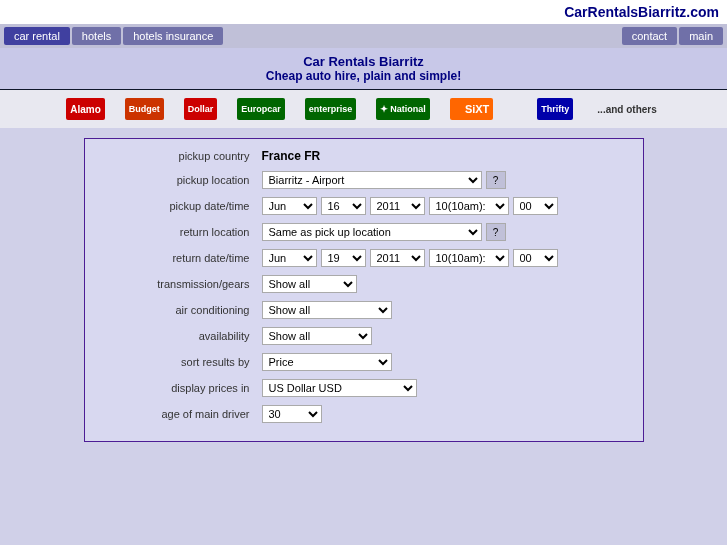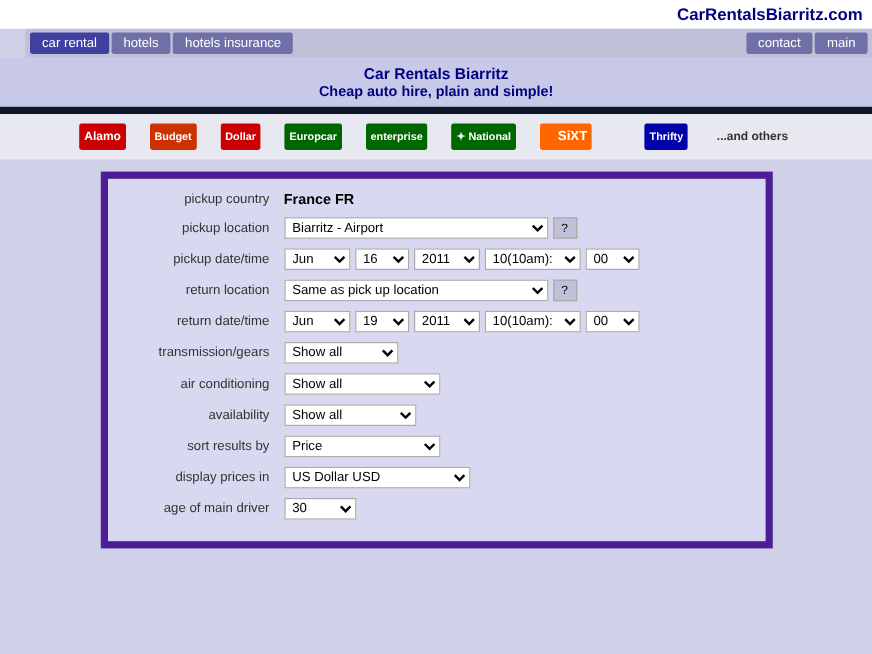--- a/index.html
+++ b/index.html
@@ -20,21 +20,20 @@
       color: #000080;
     }
 
     
     .nav-bar {
       background: #c0c0d8;
       display: flex;
       align-items: center;
       padding: 3px 4px;
       gap: 2px;
-      margin-left: 21px;
     }
     .nav-left {
       display: flex;
       gap: 2px;
       flex: 1;
     }
     .nav-right {
       display: flex;
       gap: 2px;
     }
@@ -58,21 +57,21 @@
       border: none;
       cursor: pointer;
       border-radius: 2px;
     }
 
     
     .site-header {
       background: #c8c8e8;
       text-align: center;
       padding: 6px 0;
-      border-bottom: 6px solid #0f172a;
+      border-bottom: 1px solid #0f172a;
     }
     .site-header .title {
       font-weight: bold;
       font-size: 13px;
       color: #000080;
     }
     .site-header .subtitle {
       font-weight: bold;
       font-size: 12px;
       color: #000080;
@@ -108,22 +107,22 @@
     .brand-thrifty { background: #0000aa; color: #fff; font-size: 9px; margin-left: 24px; }
     .brand-others { color: #333; font-size: 10px; font-weight: bold; }
 
     
     .main-content {
       background: #d0d0e8;
       padding: 10px 20px;
     }
     .form-panel {
       background: #d8d8f0;
-      border: 6px solid #4c1d95;
-      padding: 10px 2px;
+      border: 1px solid #4c1d95;
+      padding: 10px 32px;
       margin: 0 auto;
       max-width: 560px;
     }
 
     .form-row {
       display: flex;
       align-items: center;
       margin-bottom: 8px;
     }
     .form-label {

